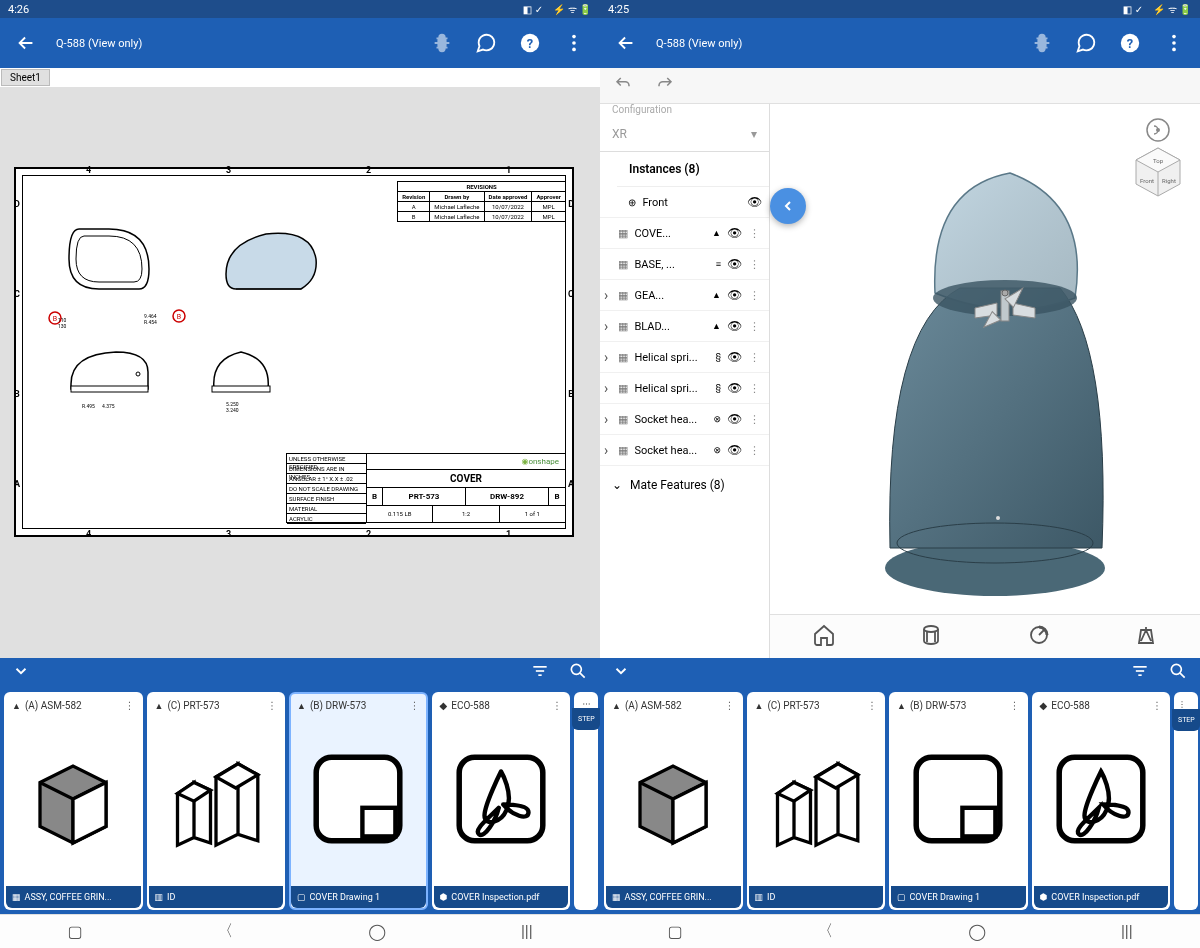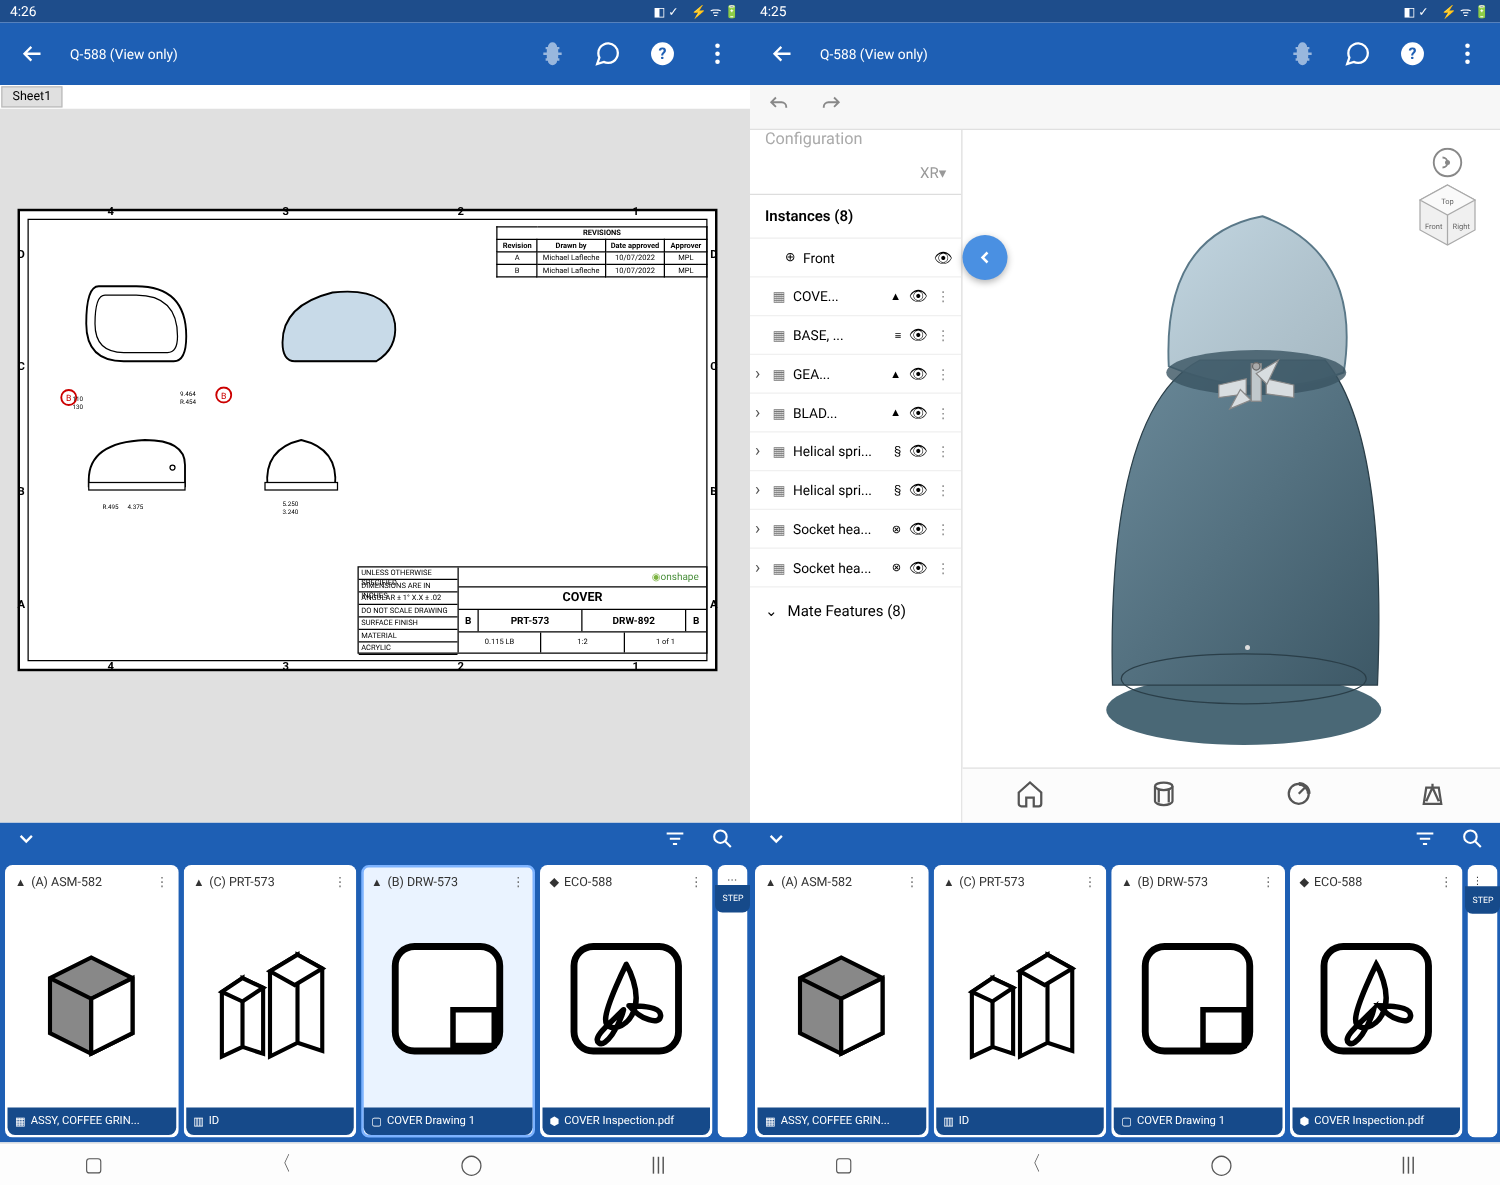--- a/index.html
+++ b/index.html
@@ -29,23 +29,23 @@
   .tb-title { height: 18px; border-bottom: 1px solid #000; text-align: center; font-size: 10px; font-weight: bold; line-height: 18px; }
   .tb-codes { flex: 1; display: flex; }
   .tb-codes div { border-right: 1px solid #000; padding: 2px 4px; display: flex; align-items: center; justify-content: center; font-size: 8px; font-weight: bold; }
   .sketch { position: absolute; }
 
   
   .view3d-area { flex: 1; background: #fff; position: relative; display: flex; }
   .undo-bar { position: absolute; top: 0; left: 0; right: 0; height: 36px; background: #f7f7f7; display: flex; align-items: center; padding: 0 12px; gap: 20px; border-bottom: 1px solid #e0e0e0; }
   .config-panel { width: 170px; background: #fff; border-right: 1px solid #ddd; margin-top: 36px; overflow: hidden; font-size: 12px; }
   .config-panel h4 { font-size: 12px; font-weight: 600; padding: 10px 12px 6px; }
-  .config-dd { color: #aaa; padding: 0 12px 8px; font-size: 13px; }
-  .config-sel { display: flex; justify-content: flex-end; padding: 4px 12px 10px; color: #999; border-bottom: 1px solid #ddd; }
-  .inst-header { font-weight: 600; padding: 10px 12px; border-bottom: 1px solid #eee; font-size: 12px; }
+  .config-dd { color: #aaa; padding: 0 12px 8px; font-size: 10px; }
+  .config-sel { display: flex; justify-content: space-between; padding: 4px 12px 10px; color: #999; border-bottom: 1px solid #ddd; }
+  .inst-header { font-weight: 600; padding: 10px 12px; border-bottom: 1px solid #eee; font-size: 12px; margin-left: 17px; }
   .inst-row { display: flex; align-items: center; padding: 8px 6px 8px 18px; gap: 6px; border-bottom: 1px solid #f0f0f0; font-size: 11px; position: relative; }
   .inst-row .nm { flex: 1; overflow: hidden; text-overflow: ellipsis; white-space: nowrap; }
   .inst-row .eye { width: 16px; }
   .inst-row .dots { width: 14px; color: #888; }
   .inst-row .chev { position: absolute; left: 4px; font-size: 14px; color: #555;}
   .mate-row { padding: 12px; font-size: 12px; display: flex; align-items: center; gap: 8px; }
   .view-cube { position: absolute; right: 14px; top: 50px; width: 56px; height: 80px; }
   .collapse-btn { position: absolute; left: 170px; top: 120px; width: 36px; height: 36px; border-radius: 50%; background: #4a90e2; color: #fff; display: flex; align-items: center; justify-content: center; box-shadow: 0 2px 6px rgba(0,0,0,0.3); }
   .model-render { position: absolute; left: 240px; top: 80px; width: 320px; height: 460px; }
   .bottom-tool-row { position: absolute; bottom: 0; left: 170px; right: 0; height: 44px; background: #fcfcfc; border-top: 1px solid #e0e0e0; display: flex; justify-content: space-around; align-items: center; }

